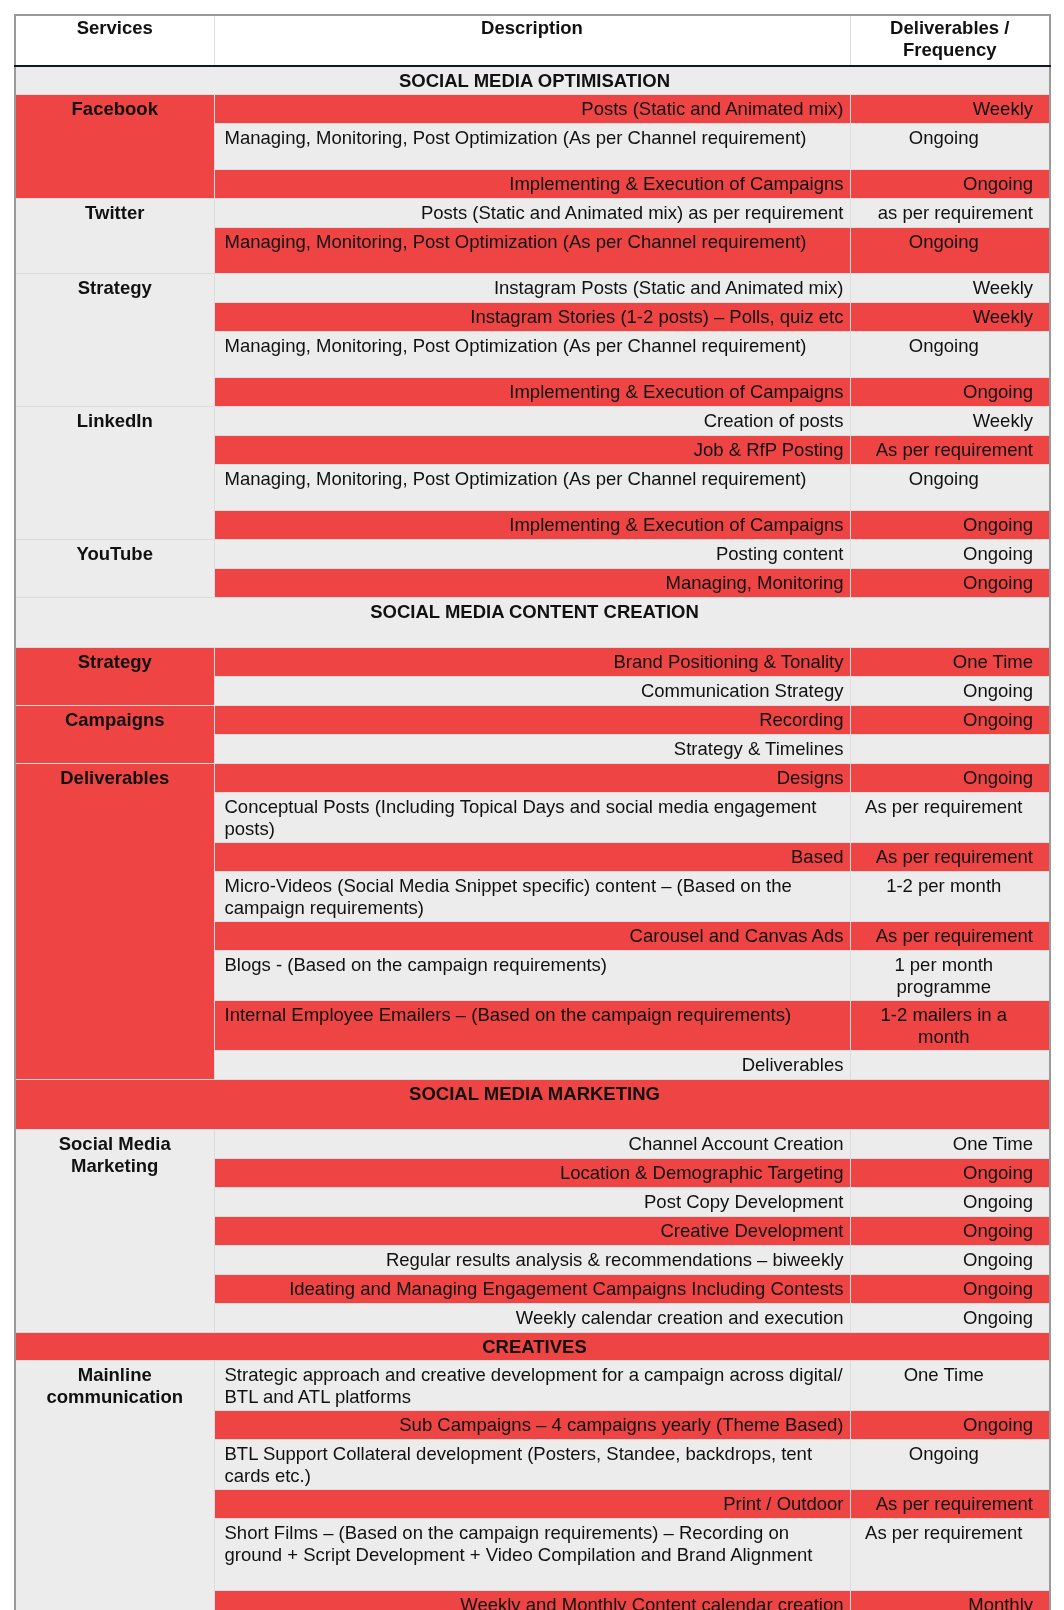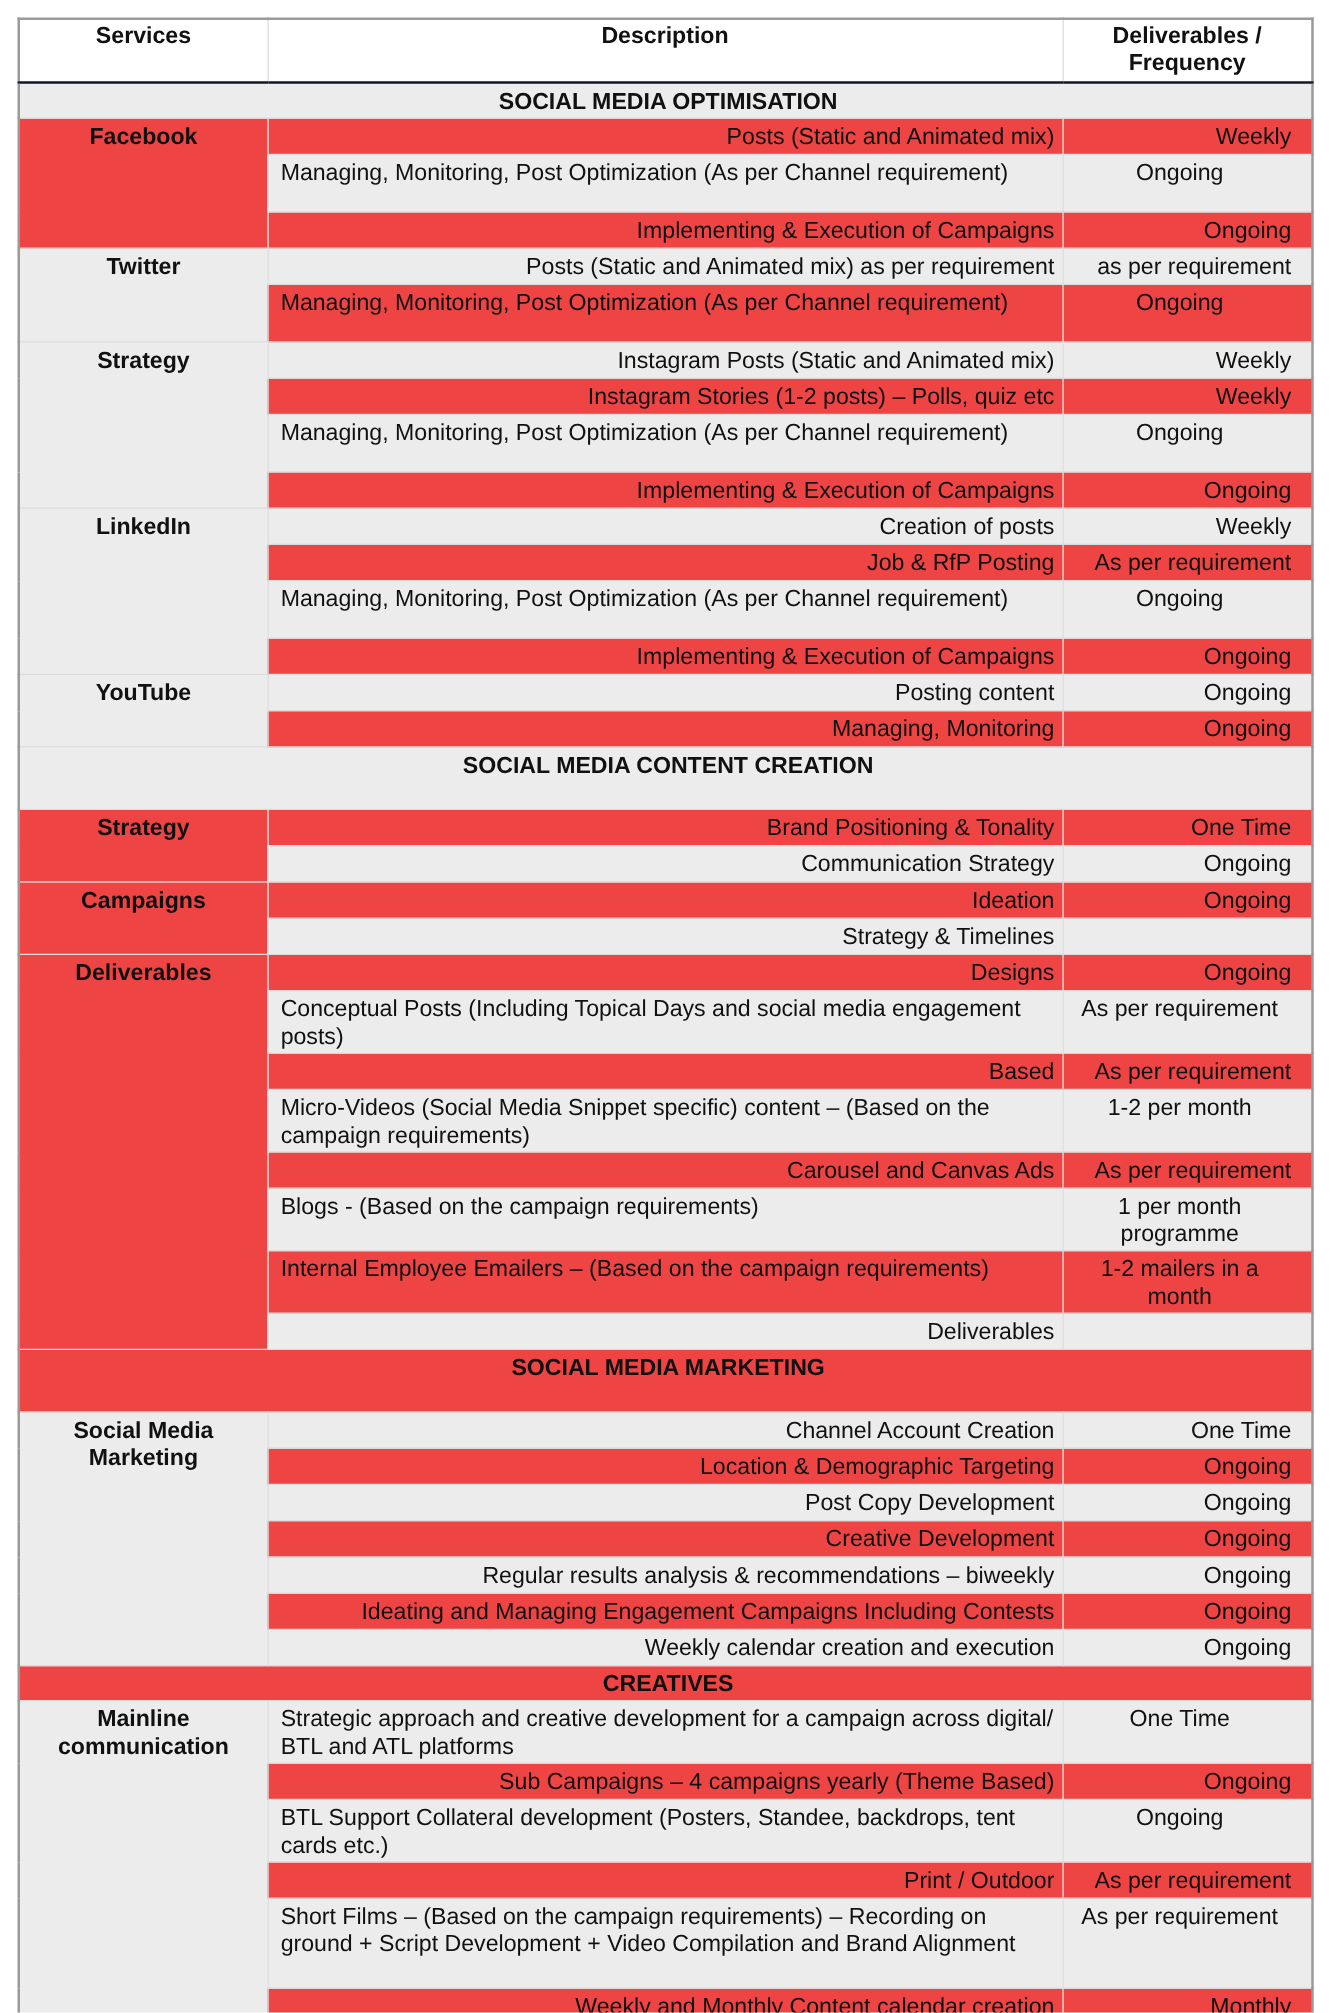--- a/index.html
+++ b/index.html
@@ -116,21 +116,21 @@
         <td rowspan="2" class="svc-name w">Strategy</td>
         <td class="desc w">Brand Positioning &amp; Tonality</td>
         <td class="freq w">One Time</td>
       </tr>
       <tr class="r1">
         <td class="desc g">Communication Strategy</td>
         <td class="freq g">Ongoing</td>
       </tr>
       <tr class="r1">
         <td rowspan="2" class="svc-name w">Campaigns</td>
-        <td class="desc w">Ideation</td>
+        <td class="desc w">Recording</td>
         <td class="freq w">Ongoing</td>
       </tr>
       <tr class="r1">
         <td class="desc g">Strategy &amp; Timelines</td>
         <td class="freq g"></td>
       </tr>
       <tr class="r1">
         <td rowspan="8" class="svc-name w">Deliverables</td>
         <td class="desc w">Designs</td>
         <td class="freq w">Ongoing</td>

